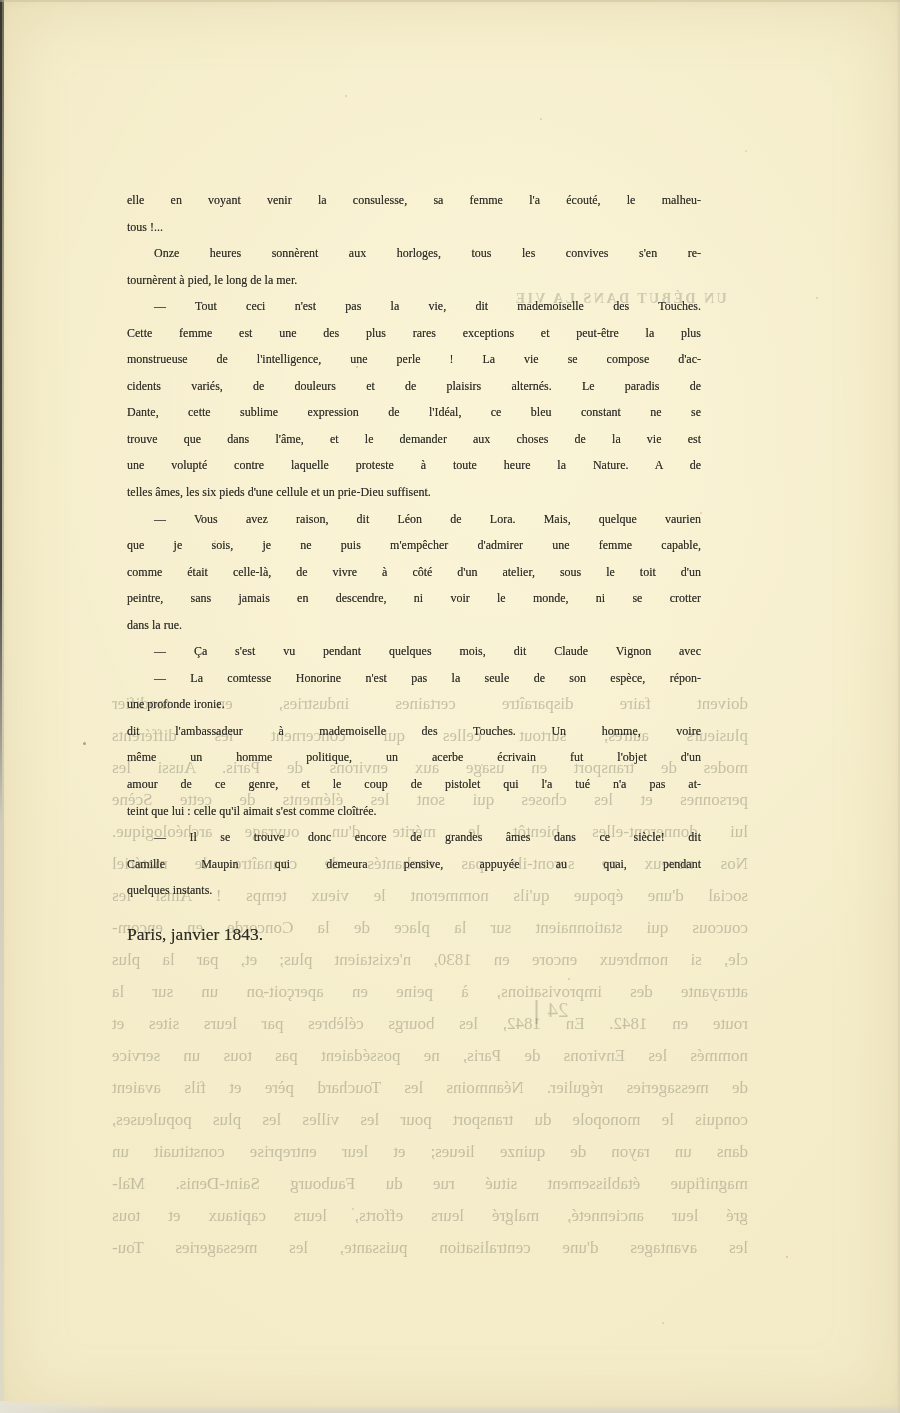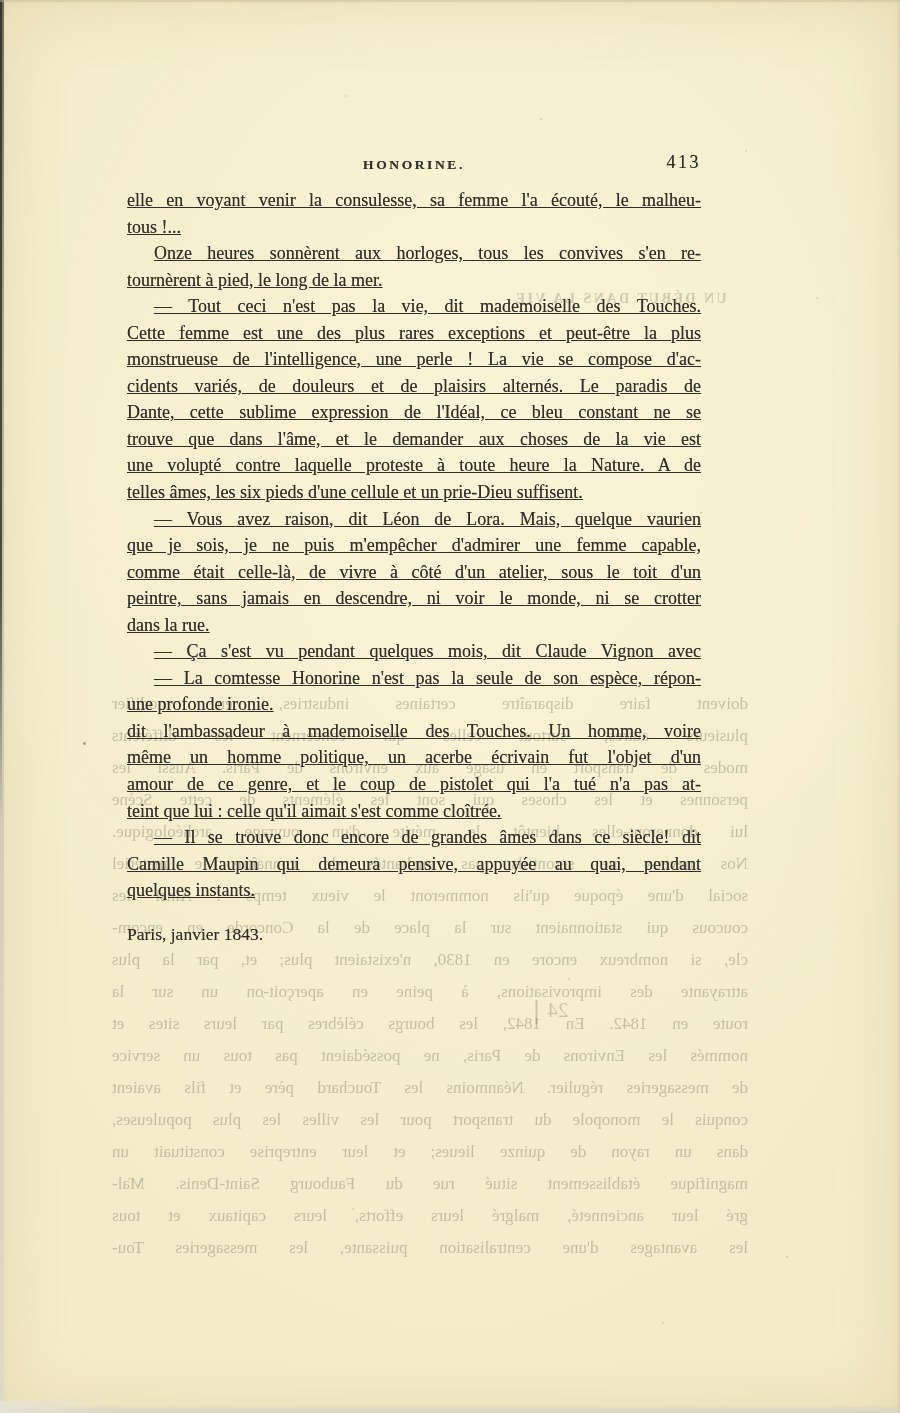--- a/index.html
+++ b/index.html
@@ -35,23 +35,23 @@
     font-size:13.5px;font-weight:700;letter-spacing:2.6px;color:#34332c;
     text-shadow:0 0 0.5px rgba(52,51,44,0.55);}
   .page-number{
     position:absolute;right:0;top:-2px;
     font-size:18px;letter-spacing:2.5px;color:#2f2e28;
     text-shadow:0 0 0.5px rgba(47,46,40,0.55);}
 
   
   .body-text{position:absolute;left:127px;top:187px;width:574px;color:#2f2e28;}
   .line{
-    height:26.55px;line-height:26.55px;font-size:18px;white-space:nowrap;
+    height:26.55px;line-height:26.55px;font-size:12px;white-space:nowrap;
     text-align:justify;text-align-last:justify;
-    text-shadow:0 0 0.5px rgba(47,46,40,0.6);text-decoration:underline;}
+    text-shadow:0 0 0.5px rgba(47,46,40,0.6);}
   .line.end{text-align-last:left;}
   .line.start{text-indent:27px;}
 
   .signature{
     position:absolute;left:127px;top:921px;width:574px;height:27px;line-height:27px;
     font-size:17.5px;color:#2f2e28;padding-right:76px;box-sizing:border-box;
     text-shadow:0 0 0.5px rgba(47,46,40,0.6);}
 
   
   .ghost-text{
@@ -122,24 +122,20 @@
       <div class="speck" style="left: 786px; top: 1256px; width: 2px; height: 2px; background: rgb(201, 162, 87); opacity: 0.55;"></div>
       <div class="speck" style="left: 352px; top: 1208px; width: 2px; height: 2px; background: rgb(213, 181, 110); opacity: 0.55;"></div>
       <div class="speck" style="left: 568px; top: 978px; width: 2px; height: 2px; background: rgb(208, 170, 96); opacity: 0.55;"></div>
       <div class="speck" style="left: 214px; top: 540px; width: 2px; height: 2px; background: rgb(214, 184, 113); opacity: 0.55;"></div>
       <div class="speck" style="left: 745px; top: 150px; width: 2px; height: 2px; background: rgb(217, 189, 122); opacity: 0.55;"></div>
       <div class="speck" style="left: 345px; top: 95px; width: 2px; height: 2px; background: rgb(212, 178, 103); opacity: 0.55;"></div>
     </div>
 
   <div class="content">
 
-    <div class="header">
-      <span class="running-title">HONORINE.</span>
-      <span class="page-number">413</span>
-    </div>
 
     <div class="body-text" id="body-lines">
         <div class="line">elle en voyant venir la consulesse, sa femme l'a écouté, le malheu-</div>
         <div class="line end">tous !...</div>
         <div class="line start">Onze heures sonnèrent aux horloges, tous les convives s'en re-</div>
         <div class="line end">tournèrent à pied, le long de la mer.</div>
         <div class="line start">— Tout ceci n'est pas la vie, dit mademoiselle des Touches.</div>
         <div class="line">Cette femme est une des plus rares exceptions et peut-être la plus</div>
         <div class="line">monstrueuse de l'intelligence, une perle ! La vie se compose d'ac-</div>
         <div class="line">cidents variés, de douleurs et de plaisirs alternés. Le paradis de</div>

